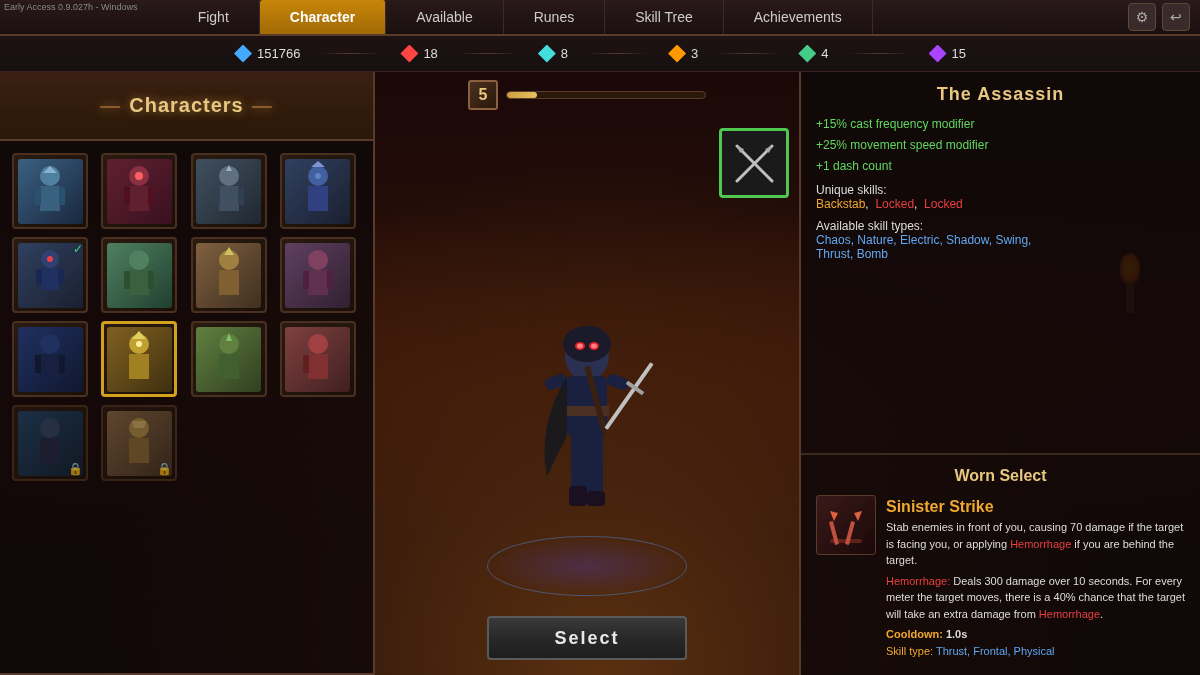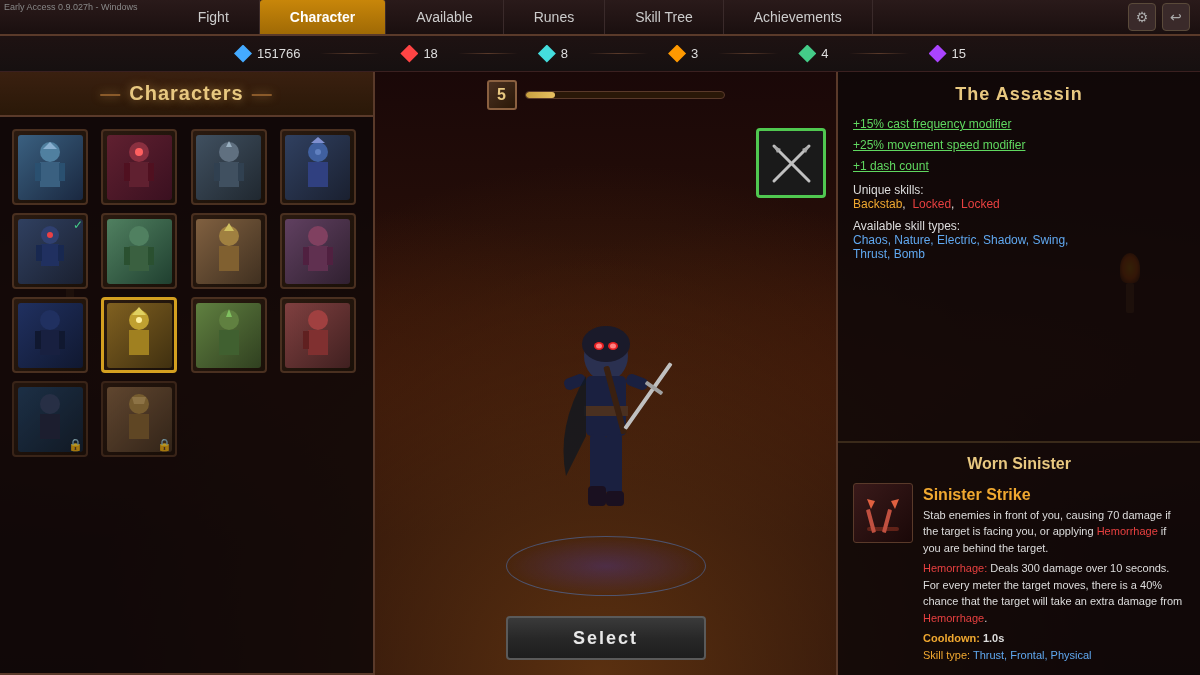--- a/index.html
+++ b/index.html
@@ -134,21 +134,21 @@
       border-right: 2px solid #5a3a2a;
       border-bottom: 2px solid #5a3a2a;
       position: relative;
       z-index: 5;
       display: flex;
       flex-direction: column;
     }
     .panel-header {
       background: linear-gradient(180deg, #3a2010 0%, #2a1808 100%);
       border-bottom: 2px solid #5a3a2a;
-      padding: 10px 15px;
+      padding: 22px 15px;
       text-align: center;
       font-size: 20px;
       font-weight: bold;
       color: #e8c880;
       text-shadow: 0 0 10px rgba(255,200,100,0.5);
       letter-spacing: 1px;
     }
     .panel-header::before,
     .panel-header::after {
       content: '—';
@@ -321,21 +321,21 @@
       font-weight: bold;
       letter-spacing: 2px;
       cursor: pointer;
       margin-bottom: 15px;
       text-align: center;
       line-height: 40px;
     }
 
     
     .right-panel {
-      width: 364px;
+      width: 401px;
       background: rgba(15, 8, 8, 0.85);
       border-left: 2px solid #5a3a2a;
       position: relative;
       z-index: 5;
       display: flex;
       flex-direction: column;
     }
     .right-top {
       flex: 1;
       padding: 12px 15px;
@@ -347,21 +347,21 @@
       font-weight: bold;
       color: #e8c880;
       margin-bottom: 10px;
       letter-spacing: 1px;
     }
     .stat-line {
       font-size: 12px;
       margin-bottom: 3px;
       line-height: 1.5;
     }
-    .stat-green { color: #60d860; text-decoration: underline; }
+    .stat-green { color: #60d860; }
     .stat-red { color: #e84040; }
     .stat-orange { color: #f0a830; }
     .stat-blue { color: #60a8f0; }
     .stat-section-title {
       color: #ddd;
       font-size: 12px;
       margin-top: 8px;
       margin-bottom: 2px;
     }
 
@@ -754,21 +754,21 @@
       </div>
 
       <div class="stat-section-title">
         <span>Available skill types:</span>
         <br>
         <span class="stat-blue">Chaos, Nature, Electric, Shadow, Swing,<br>Thrust, Bomb</span>
       </div>
     </div>
 
     <div class="right-bottom">
-      <div class="item-title">Worn Sinister</div>
+      <div class="item-title">Worn Select</div>
       <div class="item-content">
         <div class="item-icon">
           <svg width="48" height="48" viewBox="0 0 48 48">
             <rect x="8" y="38" width="32" height="4" rx="2" fill="#8a3020" opacity="0.6"></rect>
             <rect x="10" y="20" width="4" height="24" rx="1" fill="#c05040" transform="rotate(-15, 12, 32)"></rect>
             <rect x="26" y="20" width="4" height="24" rx="1" fill="#c05040" transform="rotate(15, 28, 32)"></rect>
             <polygon points="12,20 8,10 16,12" fill="#e06040"></polygon>
             <polygon points="36,20 32,12 40,10" fill="#e06040"></polygon>
           </svg>
         </div>

